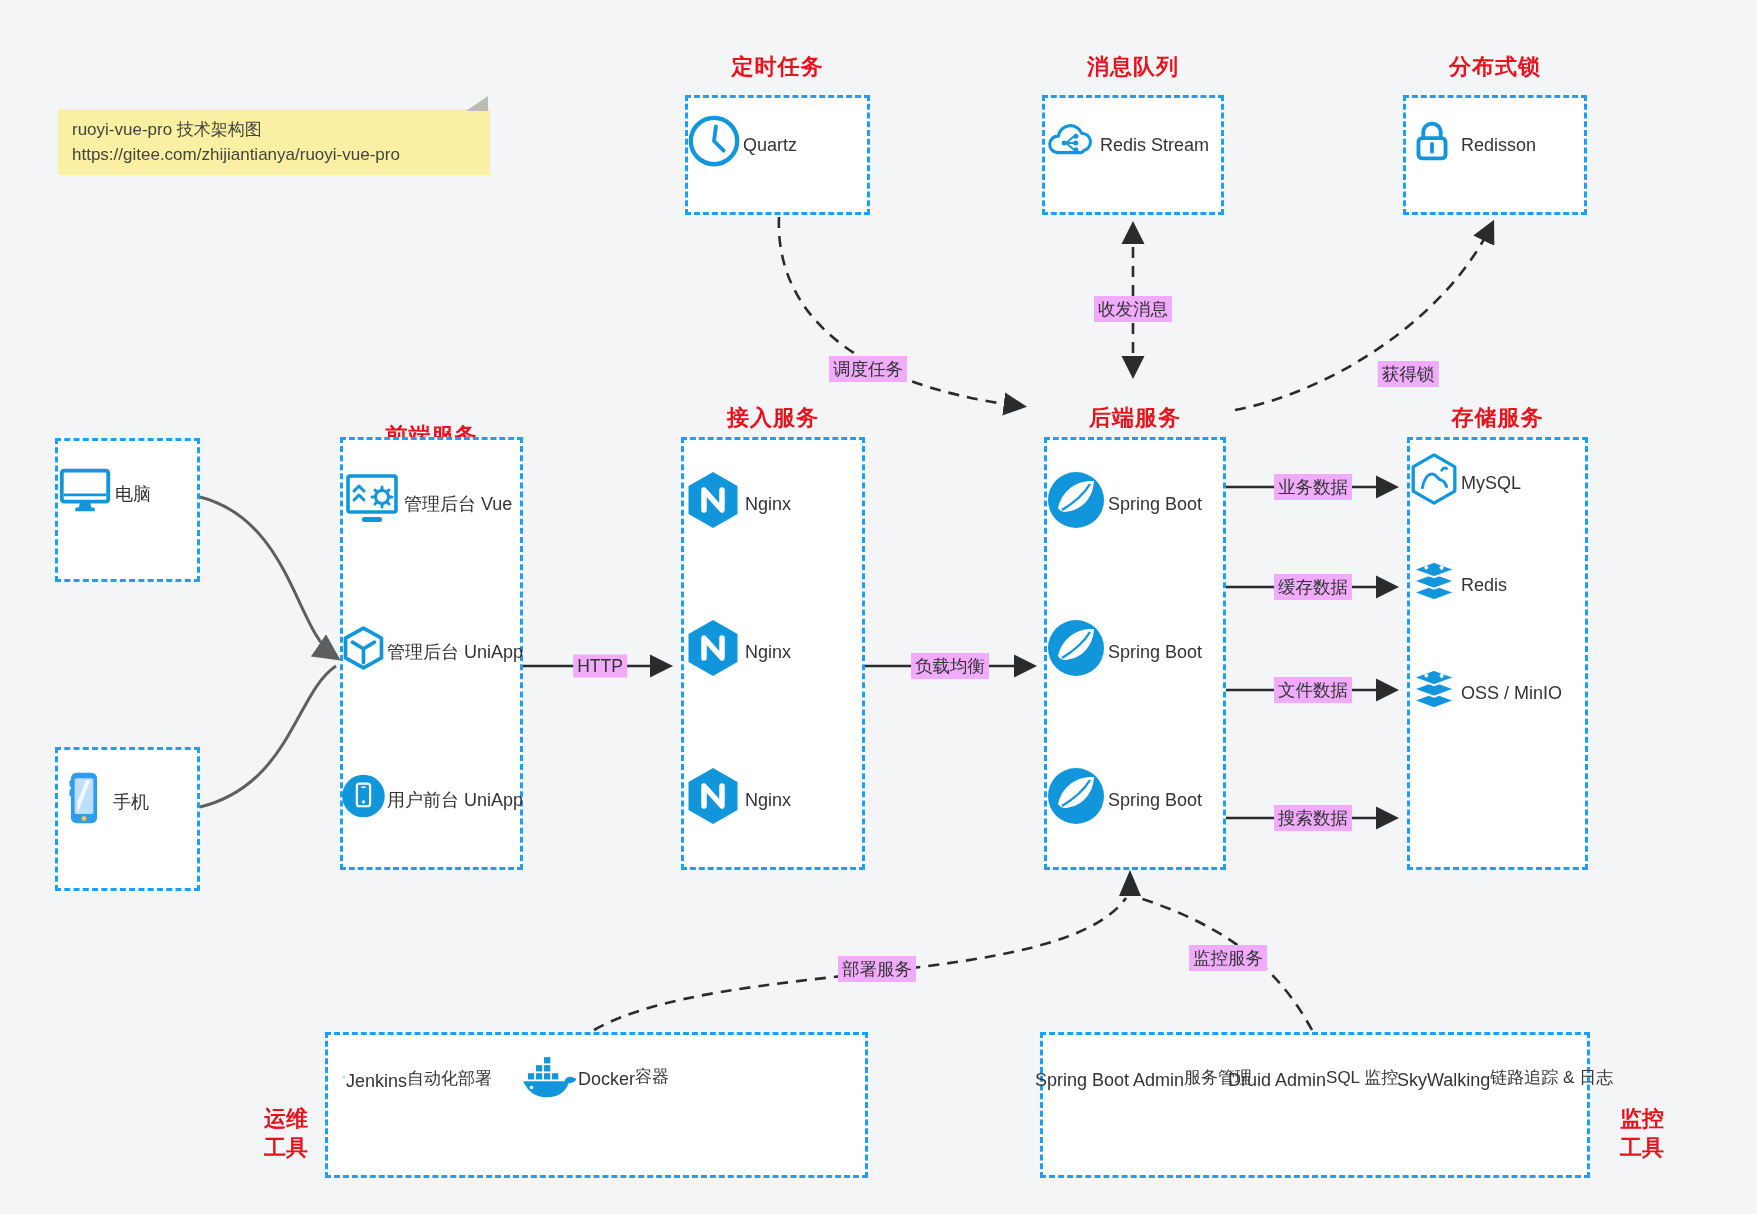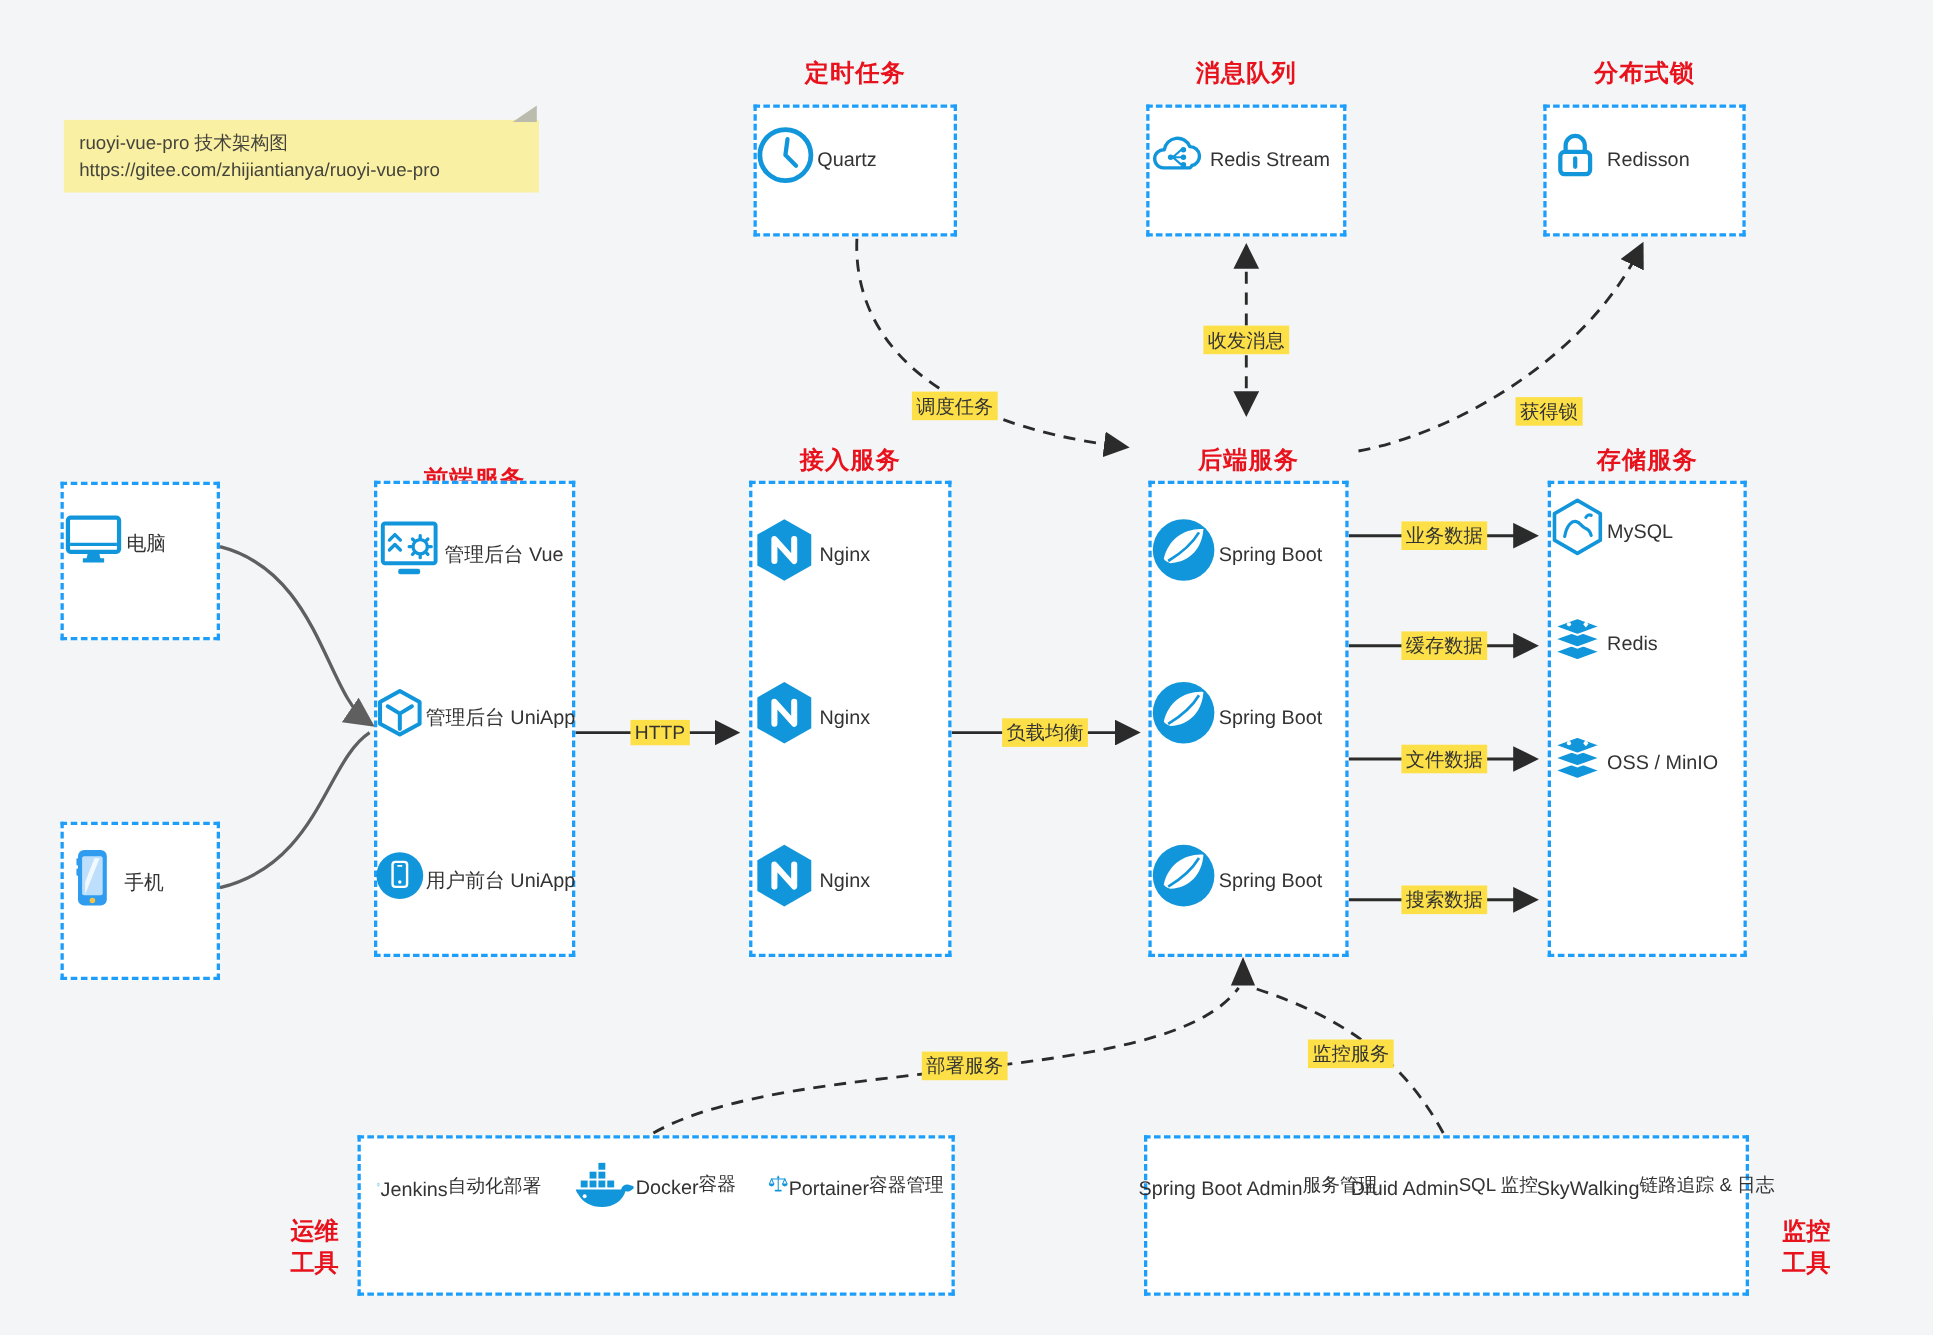--- a/index.html
+++ b/index.html
@@ -3,21 +3,21 @@
 <meta charset="utf-8">
 <style>
   html,body{margin:0;padding:0;}
   body{background:#e9eaeb;font-family:"Liberation Sans","DejaVu Sans",sans-serif;}
   #canvas{position:relative;width:1757px;height:1214px;background:#f4f5f6;overflow:hidden;}
   .gbox{position:absolute;background:#ffffff;border:3px dashed #1e9efb;box-sizing:border-box;}
   .gtitle{position:absolute;color:#e8121d;font-weight:bold;font-size:22px;text-align:center;letter-spacing:1px;}
   .node{position:absolute;display:flex;align-items:center;}
   .nlabel{margin-top:8px;font-size:18px;color:#333;white-space:nowrap;text-align:center;}
   .sub{margin-top:3px;font-size:17px;color:#333;white-space:nowrap;}
-  .albl{position:absolute;transform:translate(-50%,-50%);background:#fde047;color:#333;font-size:17.5px;padding:1px 4px;white-space:nowrap;z-index:5;}
+  .albl{position:absolute;transform:translate(-50%,-50%);background:#f0abfc;color:#333;font-size:17.5px;padding:1px 4px;white-space:nowrap;z-index:5;}
   .side-label{position:absolute;color:#e8121d;font-weight:bold;font-size:22px;line-height:29px;text-align:center;width:92px;margin-top:26px;}
   #note{position:absolute;left:58px;top:98px;width:432px;height:66px;background:#faf0a3;color:#44443c;
         font-size:17px;line-height:25px;padding:8px 0 0 14px;box-sizing:border-box;margin-top:11px;}
   #note .fold{position:absolute;right:2px;top:-13px;width:0;height:0;border-left:22px solid transparent;border-bottom:15px solid #bcbcae;}
   svg.layer{position:absolute;left:0;top:0;z-index:1;}
   .gbox,.node,.gtitle,.side-label{z-index:2;}
 </style>
 </head>
 <body>
 
@@ -265,38 +265,20 @@
         <rect x="28" y="24" width="7" height="7"></rect>
           <rect x="37" y="24" width="7" height="7"></rect>
         <rect x="19" y="15" width="7" height="7"></rect>
           <rect x="28" y="15" width="7" height="7"></rect>
         <rect x="28" y="6" width="7" height="7"></rect>
       </g>
       <circle cx="14" cy="40" r="2" fill="#fff"></circle>
     </svg>
     <div class="nlabel">Docker</div>
     <div class="sub">容器</div>
-  </div>
-  <div class="node" style="left:698px;top:1048px;width:160px">
-    <svg width="58" height="56" viewBox="0 0 60 56">
-      <g stroke="#1296db" stroke-width="3" fill="none" stroke-linecap="round">
-        <line x1="30" y1="12" x2="30" y2="46"></line>
-        <line x1="11" y1="15" x2="49" y2="15"></line>
-        <line x1="11" y1="15" x2="5" y2="28"></line>
-          <line x1="11" y1="15" x2="17" y2="28"></line>
-        <line x1="49" y1="15" x2="43" y2="28"></line>
-          <line x1="49" y1="15" x2="55" y2="28"></line>
-      </g>
-      <path d="M3,28 a8,8 0 0 0 16,0 z" fill="#1296db"></path>
-      <path d="M41,28 a8,8 0 0 0 16,0 z" fill="#1296db"></path>
-      <path d="M26,12 l4,-8 l4,8 z" fill="#1296db"></path>
-      <rect x="20" y="46" width="20" height="4.5" rx="2" fill="#1296db"></rect>
-    </svg>
-    <div class="nlabel">Portainer</div>
-    <div class="sub">容器管理</div>
   </div>
 
   <div class="gbox" style="left:1040px;top:1032px;width:550px;height:146px"></div>
   <div class="side-label" style="left:1596px;top:1078px">
     <div>监控</div>
     <div>工具</div>
   </div>
   <div class="node" style="left:1035px;top:1048px;width:200px">
     <svg width="58" height="56" viewBox="0 0 60 56">
       <rect x="7" y="5" width="46" height="35" rx="3" fill="none" stroke="#1296db" stroke-width="4.2"></rect>

